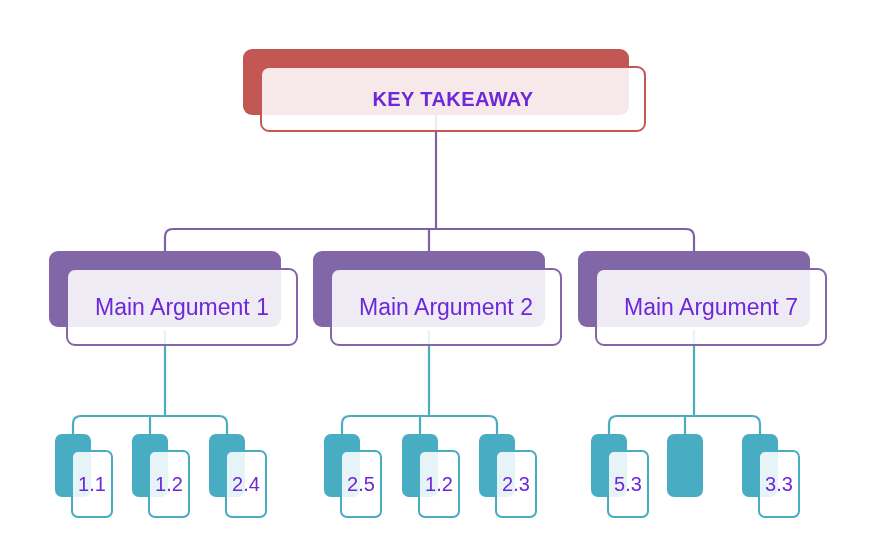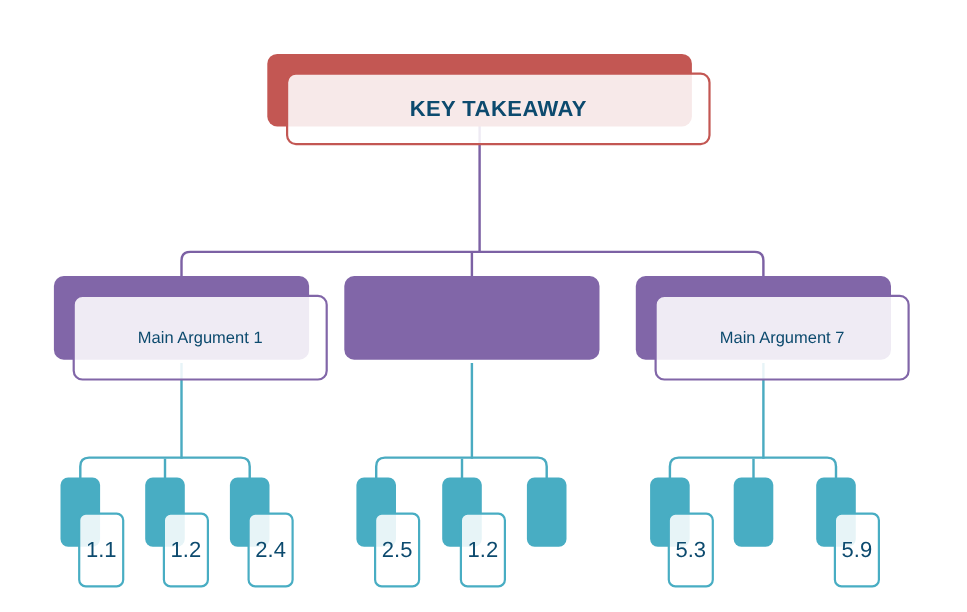--- a/index.html
+++ b/index.html
@@ -12,36 +12,36 @@
   }
   .connectors{position:absolute;left:0;top:0;width:879px;height:556px;}
   .connectors path{fill:none;stroke-width:2.2px;}
   .connectors .root-line{stroke:var(--root-connector,#7c61a4);}
   .connectors .leaf-line{stroke:var(--branch-connector,#4aabc1);}
 
   .back,.front{position:absolute;box-sizing:border-box;}
   .front{
     background:rgba(255,255,255,0.87);
     display:flex;align-items:center;justify-content:center;
-    color:#0c4a6e;
+    color:#6d28d9;
   }
 
   
   .root-back{left:243px;top:49px;width:386px;height:66px;border-radius:9px;background:var(--root-accent,#c35753);}
   .root-front{left:260px;top:66px;width:386px;height:66px;border-radius:9px;border:2px solid var(--root-accent,#c35753);
               font-weight:bold;font-size:20px;letter-spacing:.4px;}
 
   
   .branch-back{top:251px;width:232px;height:76px;border-radius:9px;background:var(--branch-accent,#8166a8);}
   .branch-front{top:268px;width:232px;height:78px;border-radius:9px;border:2px solid var(--branch-accent,#8166a8);
-                font-size:15px;}
+                font-size:23px;}
 
   
   .leaf-back{top:434px;width:36px;height:63px;border-radius:7px;background:var(--leaf-accent,#48adc3);}
-  .leaf-front{top:466px;width:42px;height:68px;border-radius:7px;border:2px solid var(--leaf-accent,#48adc3);
+  .leaf-front{top:450px;width:42px;height:68px;border-radius:7px;border:2px solid var(--leaf-accent,#48adc3);
               font-size:20px;}
 </style>
 </head>
 <body>
 
 <div class="canvas">
 
   <svg class="connectors" viewBox="0 0 879 556" aria-hidden="true">
 
     <g>
@@ -73,20 +73,23 @@
   <div class="front root-front">
     <span>KEY TAKEAWAY</span>
   </div>
 
   <div class="back branch-back" style="left:49px"></div>
   <div class="front branch-front" style="left:66px">
     <span>Main Argument 1</span>
   </div>
 
   <div class="back branch-back" style="left:313px"></div>
+  <div class="front branch-front" style="left:330px">
+    <span>Main Argument 2</span>
+  </div>
 
   <div class="back branch-back" style="left:578px"></div>
   <div class="front branch-front" style="left:595px">
     <span>Main Argument 7</span>
   </div>
 
   <div class="back leaf-back" style="left:55px"></div>
   <div class="front leaf-front" style="left:71px">
     <span>1.1</span>
   </div>
@@ -105,26 +108,29 @@
   <div class="front leaf-front" style="left:340px">
     <span>2.5</span>
   </div>
 
   <div class="back leaf-back" style="left:402px"></div>
   <div class="front leaf-front" style="left:418px">
     <span>1.2</span>
   </div>
 
   <div class="back leaf-back" style="left:479px"></div>
+  <div class="front leaf-front" style="left:495px">
+    <span>2.3</span>
+  </div>
 
   <div class="back leaf-back" style="left:591px"></div>
   <div class="front leaf-front" style="left:607px">
     <span>5.3</span>
   </div>
 
   <div class="back leaf-back" style="left:667px"></div>
 
   <div class="back leaf-back" style="left:742px"></div>
   <div class="front leaf-front" style="left:758px">
-    <span>5.9</span>
+    <span>3.3</span>
   </div>
 
 </div>
 
 </body></html>

